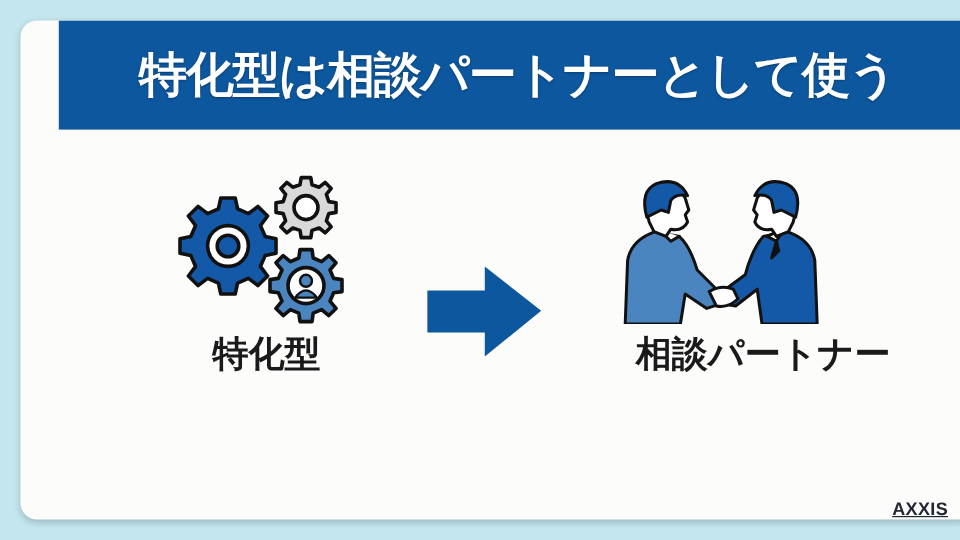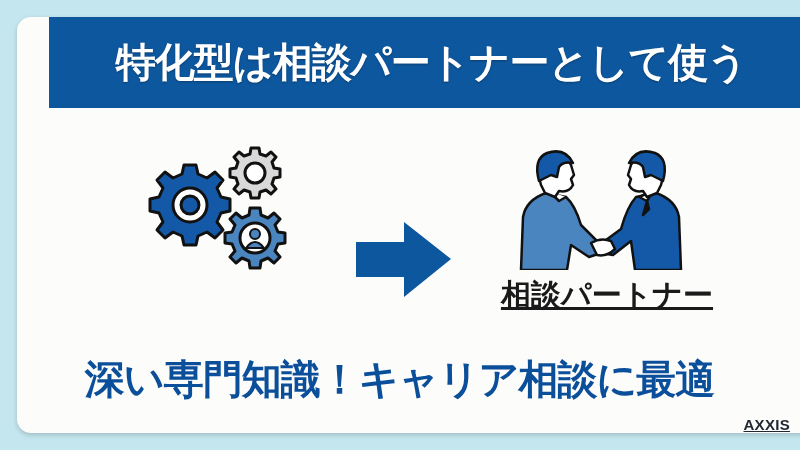--- a/index.html
+++ b/index.html
@@ -24,22 +24,22 @@
     text-shadow: 0 1px 2px rgba(0,0,0,0.3);
   }
   .gears { position: absolute; left: 128px; top: 118px; width: 150px; height: 140px; }
   .left-label {
     position: absolute; left: 120px; top: 258px; width: 170px; text-align: center;
     font-size: 30px; font-weight: bold; color: #1a1a1a;
   }
   .arrow { position: absolute; left: 339px; top: 205px; width: 100px; height: 75px; }
   .people { position: absolute; left: 494px; top: 128px; width: 180px; height: 125px; }
   .right-label {
-    position: absolute; left: 455px; top: 258px; width: 270px; text-align: center;
-    font-size: 30px; font-weight: bold; color: #1a1a1a; text-decoration: underline;
+    position: absolute; left: 455px; top: 258px; width: 270px; text-align: right;
+    font-size: 30px; font-weight: bold; color: #1a1a1a;
   }
   .tagline {
     position: absolute; left: 0; top: 335px; width: 765px; text-align: center;
     font-size: 40px; font-weight: bold; color: #0b4e9a; letter-spacing: -1px;
   }
   .brand {
     position: absolute; right: 10px; bottom: 17px;
     font-size: 15px; font-weight: bold; color: #222831; letter-spacing: 0.3px;
     font-family: "Liberation Sans", sans-serif;
     text-decoration: underline;
@@ -69,20 +69,21 @@
 
       <g transform="translate(110,103)">
         <path fill="#4b85c0" d="M-5,-30 L5,-30 L6,-23 L13,-20 L19,-25 L25,-19 L20,-13 L23,-6 L30,-5 L30,5 L23,6 L20,13 L25,19 L19,25 L13,20 L6,23 L5,30 L-5,30 L-6,23 L-13,20 L-19,25 L-25,19 L-20,13 L-23,6 L-30,5 L-30,-5 L-23,-6 L-20,-13 L-25,-19 L-19,-25 L-13,-20 L-6,-23 Z"></path>
         <circle r="15" fill="#fff"></circle>
         <circle cy="-4" r="5" fill="#4b85c0" stroke-width="2"></circle>
         <path d="M-9,10 Q0,-2 9,10 Z" fill="#4b85c0" stroke-width="2"></path>
       </g>
     </g>
   </svg>
 
+  <div class="left-label">特化型</div>
 
   <svg class="arrow" viewBox="0 0 100 75">
     <path d="M0,20 L48,20 L48,0 L95,37 L48,75 L48,55 L0,55 Z" fill="#0d579e"></path>
   </svg>
 
   <svg class="people" viewBox="0 0 180 125">
     <g stroke="#111" stroke-width="2.5" stroke-linejoin="round" stroke-linecap="round">
 
       <path d="M10,125 L12,72 Q15,55 35,48 L55,52 Q64,60 70,80 L85,95 L90,108 L78,112 L60,100 L56,125 Z" fill="#4b85c0"></path>
       <path d="M38,46 L48,56 L55,52" fill="#fff"></path>
@@ -94,16 +95,15 @@
       <path d="M136,56 L132,70 L138,64 Z" fill="#111"></path>
       <path d="M150,40 Q156,20 144,12 Q128,6 120,20 L117,30 L120,34 L118,40 Q122,48 132,46 L136,52 L146,48 Z" fill="#fff"></path>
       <path d="M152,36 Q158,14 144,8 Q126,2 118,18 Q128,16 132,22 L134,32 L140,30 Z" fill="#1459a8"></path>
 
       <path d="M80,98 Q90,92 100,96 L104,104 Q96,112 86,110 Z" fill="#fff"></path>
     </g>
   </svg>
 
   <div class="right-label">相談パートナー</div>
 
-  <div class="tagline">深い専門知識！キャリア相談に最適</div>
 </div>
 
 <div class="brand">AXXIS</div>
 
 </body></html>

